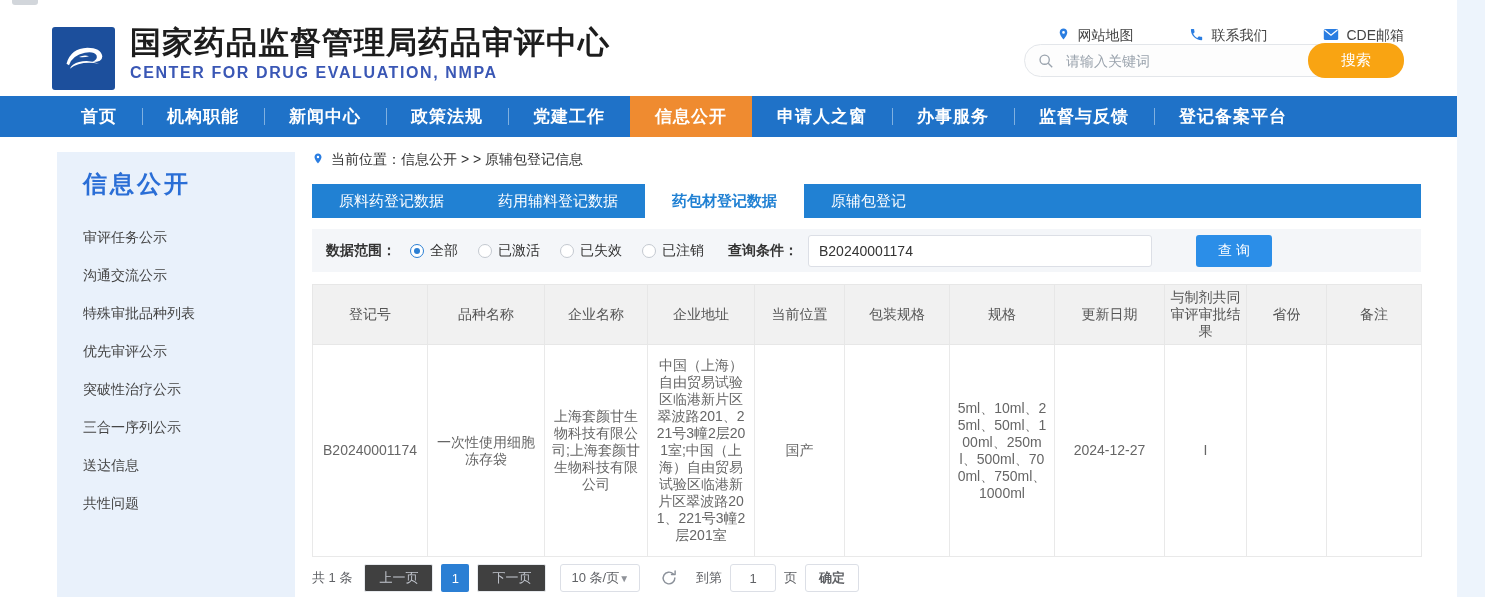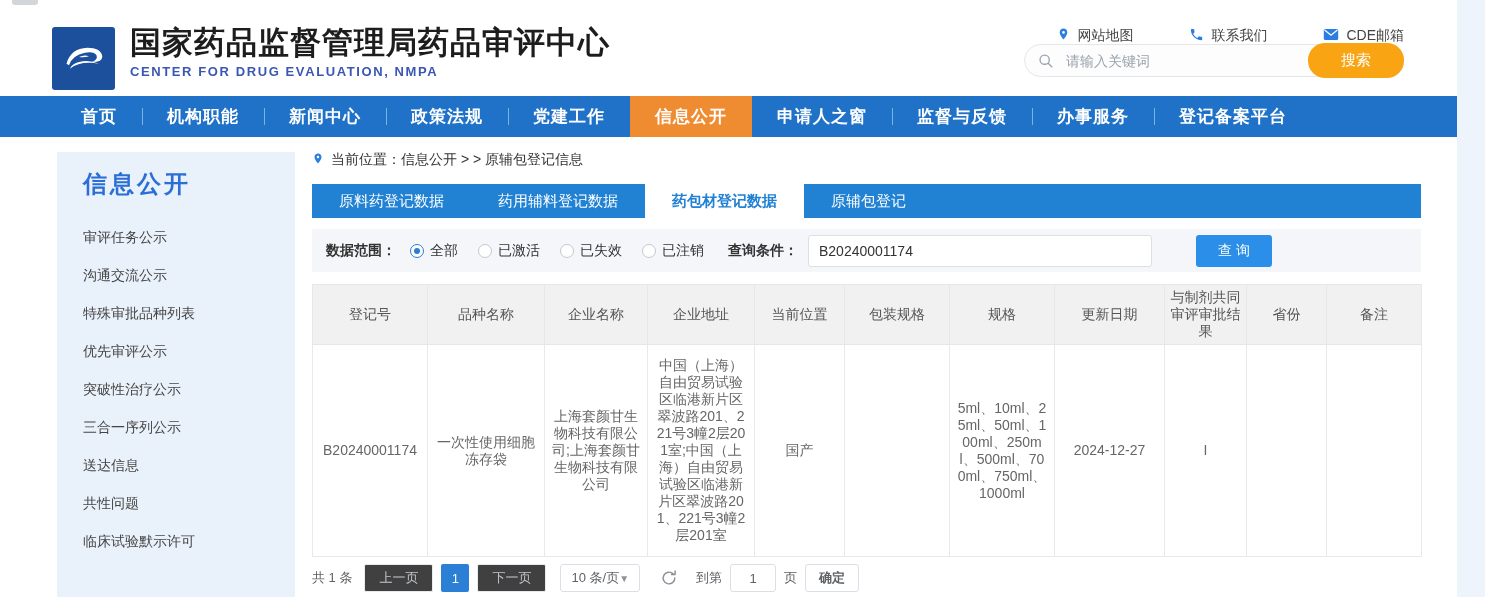--- a/index.html
+++ b/index.html
@@ -11,21 +11,21 @@
     color:#333;
   }
   .right-strip { position:absolute; top:0; right:0; width:28px; height:597px; background:#edf4fc; }
   .tab-fragment { position:absolute; left:12px; top:0; width:26px; height:5px; background:#d2d6db; border-radius:0 0 3px 3px; }
 
   
   .header { position:absolute; left:0; top:8px; width:1457px; height:88px; background:#fff; }
   .logo { position:absolute; left:52px; top:19px; width:63px; height:63px; background:#1c4f9c; border-radius:3px; display:flex; align-items:center; justify-content:center; }
   .brand { position:absolute; left:130px; top:16px; }
   .brand-title { font-size:31px; font-weight:bold; color:#1d1d1d; letter-spacing:1px; line-height:38px; }
-  .brand-sub { font-size:13px; font-weight:bold; color:#3a57b5; letter-spacing:1.6px; margin-top:2px; }
+  .brand-sub { font-size:16px; font-weight:bold; color:#3a57b5; letter-spacing:1.6px; margin-top:2px; }
   .quick-links { position:absolute; right:53px; top:18px; display:flex; gap:56px; align-items:center; }
   .qlink { display:flex; align-items:center; gap:7px; font-size:14px; color:#444; cursor:pointer; }
   .search-wrap { position:absolute; right:53px; top:36px; width:380px; height:33px; border:1px solid #e3e6ea; border-radius:17px; background:#fdfdfd; display:flex; align-items:center; }
   .search-input { flex:1; border:none; outline:none; background:transparent; font-size:14px; color:#333; padding:0 10px 0 12px; font-family:inherit; }
   .search-input::placeholder { color:#9aa3ad; }
   .search-btn { width:96px; height:35px; margin:-1px -1px -1px 0; border:none; border-radius:17px; background:#f9a412; color:#fff; font-size:15px; cursor:pointer; font-family:inherit; }
   .sicon { display:inline-flex; margin-left:13px; }
 
   
   .nav { position:absolute; left:0; top:96px; width:1457px; height:41px; background:#1f72c8; display:flex; align-items:stretch; padding-left:56px; }
@@ -135,37 +135,36 @@
   </div>
 
   <div class="nav">
     <div class="nav-item">首页</div>
     <div class="nav-item">机构职能</div>
     <div class="nav-item">新闻中心</div>
     <div class="nav-item">政策法规</div>
     <div class="nav-item">党建工作</div>
     <div class="nav-item active">信息公开</div>
     <div class="nav-item">申请人之窗</div>
+    <div class="nav-item">办事服务</div>
     <div class="nav-item">监督与反馈</div>
-    <div class="nav-item">办事服务</div>
     <div class="nav-item">登记备案平台</div>
   </div>
 
   <div class="sidebar">
     <div class="sidebar-title">信息公开</div>
     <div class="side-list">
       <div class="side-item">审评任务公示</div>
       <div class="side-item">沟通交流公示</div>
       <div class="side-item">特殊审批品种列表</div>
       <div class="side-item">优先审评公示</div>
       <div class="side-item">突破性治疗公示</div>
       <div class="side-item">三合一序列公示</div>
       <div class="side-item">送达信息</div>
       <div class="side-item">共性问题</div>
-      <div class="side-item">临床试验默示许可</div>
 
     </div>
   </div>
 
   <div class="content">
     <div class="breadcrumb">
       <span>
         <svg width="12" height="15" viewBox="0 0 24 24">
             <path d="M12 2C8.1 2 5 5.1 5 9c0 5.2 7 13 7 13s7-7.8 7-13c0-3.9-3.1-7-7-7zm0 9.5A2.5 2.5 0 1 1 12 6.5a2.5 2.5 0 0 1 0 5z" fill="#2a7de1"></path>
           </svg>

